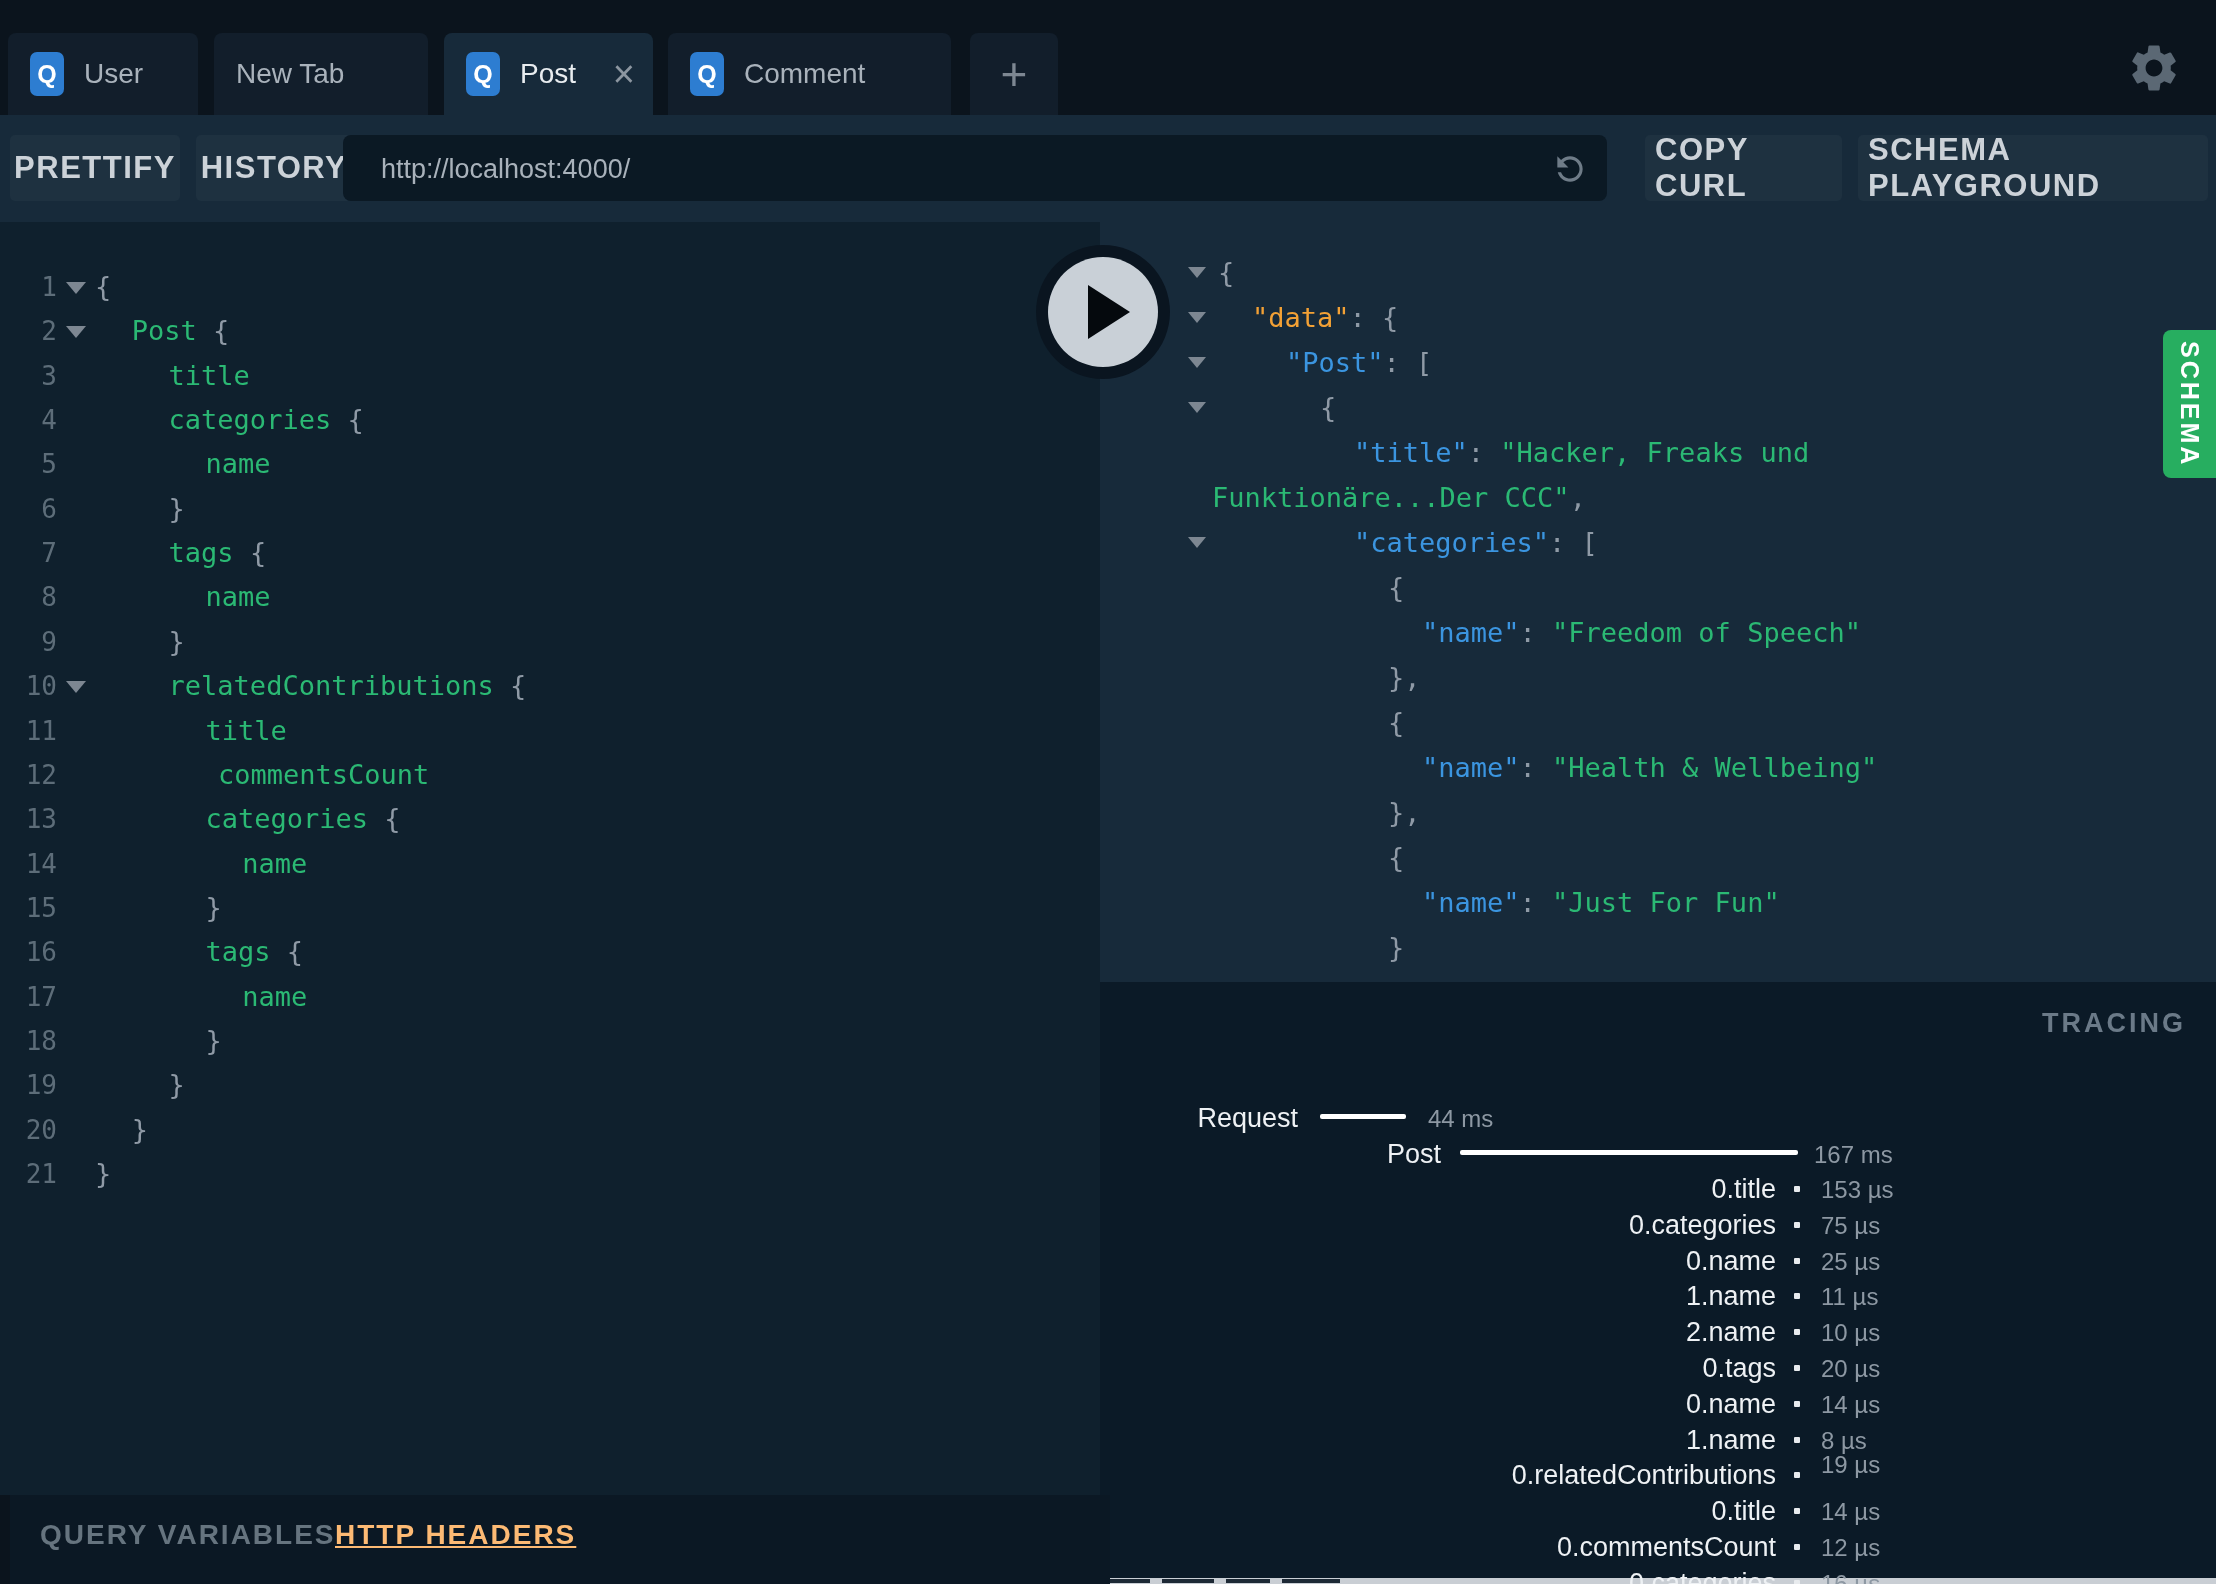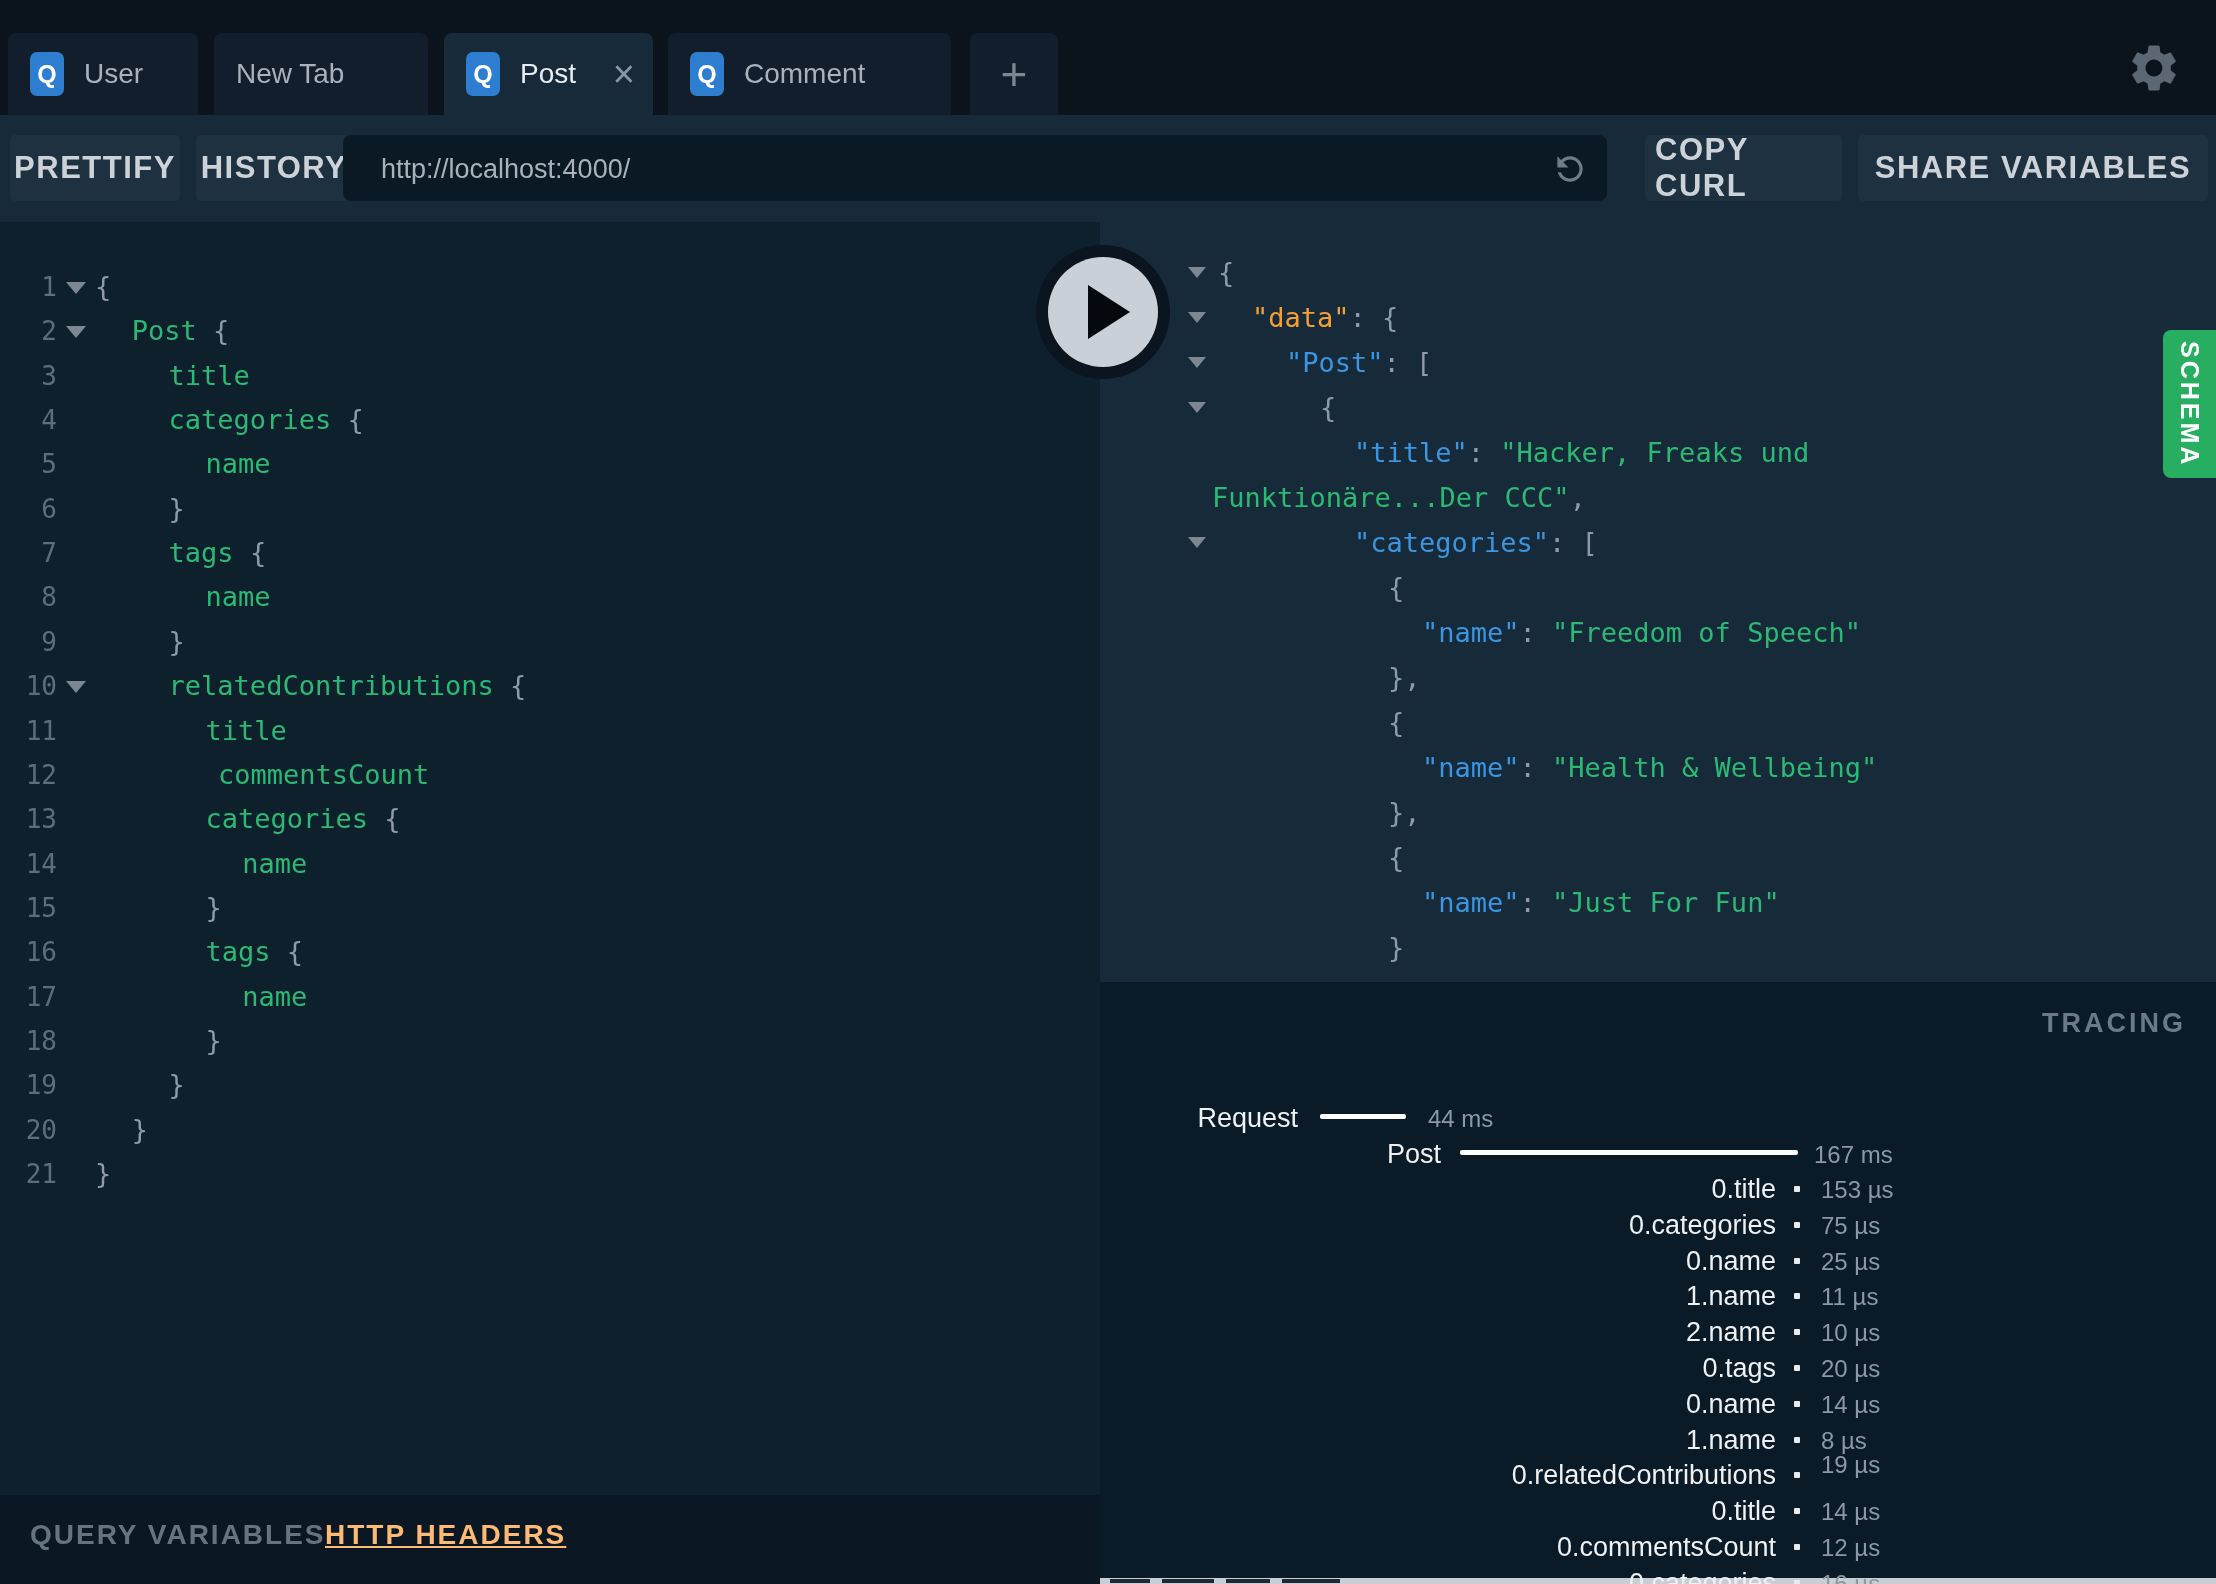--- a/index.html
+++ b/index.html
@@ -59,21 +59,21 @@
   .tracing{position:absolute;left:1100px;top:982px;width:1116px;height:602px;background:#0b1a27;overflow:hidden;}
   .tr-heading{position:absolute;top:26px;right:30px;font-size:27px;font-weight:bold;letter-spacing:3px;color:#6b7a88;}
   .tr-label{position:absolute;font-size:27px;line-height:34px;color:#eef1f4;white-space:nowrap;}
   .tr-bar{position:absolute;height:5px;background:#ffffff;border-radius:2px;}
   .tr-dur{position:absolute;font-size:24px;line-height:30px;color:#8d98a3;white-space:nowrap;}
   .tr-dot{position:absolute;width:6px;height:6px;background:#e8ebee;border-radius:1px;}
   .scroll-strip{position:absolute;left:0;top:596px;width:1116px;height:6px;background:#c9ced4;cursor:pointer;}
   .glitch{position:absolute;top:597px;height:4px;background:#1d2935;}
 
   
-  .bottom-bar{position:absolute;left:0;top:1495px;width:1100px;height:89px;background:#0b1824;}
+  .bottom-bar{position:absolute;left:10px;top:1495px;width:1100px;height:89px;background:#0b1824;}
   .bb-item{position:absolute;top:24px;font-size:28px;font-weight:bold;letter-spacing:2px;cursor:pointer;}
   .bb-dim{color:#66747f;} .bb-on{color:#fdba74;text-decoration:underline;}
 </style>
 </head>
 <body>
 
 <div id="app">
 
   <div class="tabbar">
       <div class="tab" style="left: 8px; width: 190px;">
@@ -109,21 +109,21 @@
       <input readonly="" value="http://localhost:4000/" style="">
       <div class="reload">
         <svg viewBox="0 0 24 24" width="38" height="38">
             <g transform="scale(-1,1) translate(-24,0)">
           <path fill="#6f7c88" d="M17.65 6.35C16.2 4.9 14.21 4 12 4c-4.42 0-7.99 3.58-7.99 8s3.57 8 7.99 8c3.73 0 6.84-2.55 7.73-6h-2.08c-.82 2.33-3.04 4-5.65 4-3.31 0-6-2.69-6-6s2.69-6 6-6c1.66 0 3.14.69 4.22 1.78L13 11h7V4l-2.35 2.35z"></path>
         </g>
           </svg>
       </div>
     </div>
     <div class="tbtn" style="left:1645px;width:197px;">COPY CURL</div>
-    <div class="tbtn" style="left:1858px;width:350px;">SHARE VARIABLES</div>
+    <div class="tbtn" style="left:1858px;width:350px;">SCHEMA PLAYGROUND</div>
   </div>
 
   <div class="left-pane">
       <div class="ln" style="top: 43px;">1</div>
       <div class="fold" style="left: 66px; top: 60px;"></div>
       <div class="code" style="left: 95px; top: 43px;"><span class="c-p">{</span></div>
       <div class="ln" style="top: 87.35px;">2</div>
       <div class="fold" style="left: 66px; top: 104.35px;"></div>
       <div class="code" style="left: 131.8px; top: 87.35px;"><span class="c-g">Post </span><span class="c-p">{</span></div>
       <div class="ln" style="top: 131.7px;">3</div>

